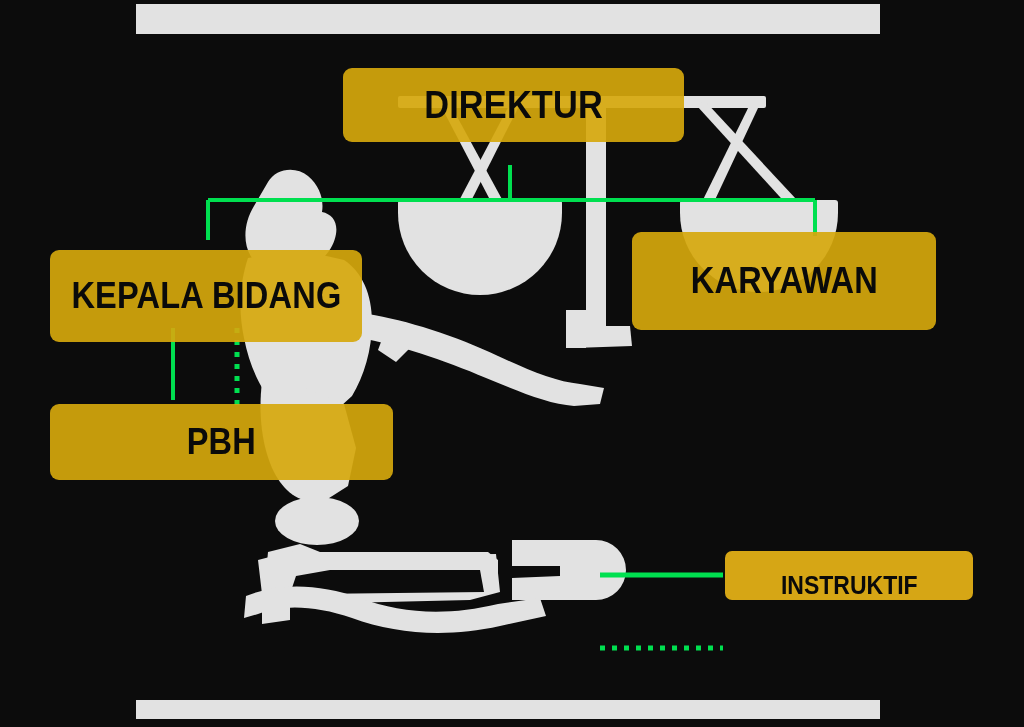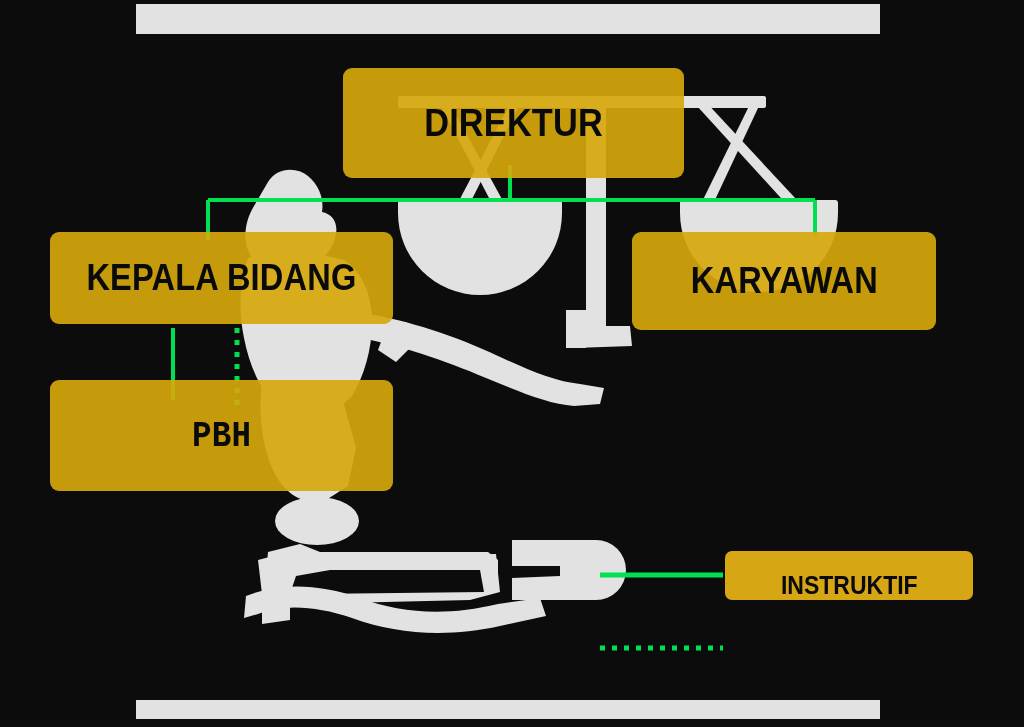--- a/index.html
+++ b/index.html
@@ -56,31 +56,30 @@
     box-sizing: border-box;
     font-stretch: condensed;
   }
   .node .label {
     display: block;
     transform: scaleX(0.88);
     white-space: nowrap;
   }
 
   #node-direktur {
-    left: 343px; top: 68px; width: 341px; height: 110px;
+    left: 343px; top: 68px; width: 341px; height: 74px;
     font-size: 39px;
   }
   #node-kepala {
-    left: 50px; top: 232px; width: 343px; height: 92px;
+    left: 50px; top: 250px; width: 312px; height: 92px;
     font-size: 37px;
   }
   #node-pbh {
-    left: 50px; top: 380px; width: 343px; height: 111px;
+    left: 50px; top: 404px; width: 343px; height: 76px;
     font-size: 37px;
-    font-family: Liberation Mono, monospace;
   }
   #node-karyawan {
     left: 632px; top: 232px; width: 304px; height: 98px;
     font-size: 37px;
   }
 
   
   .legend-box {
     position: absolute;
     background: rgba(226,175,22,0.95);

